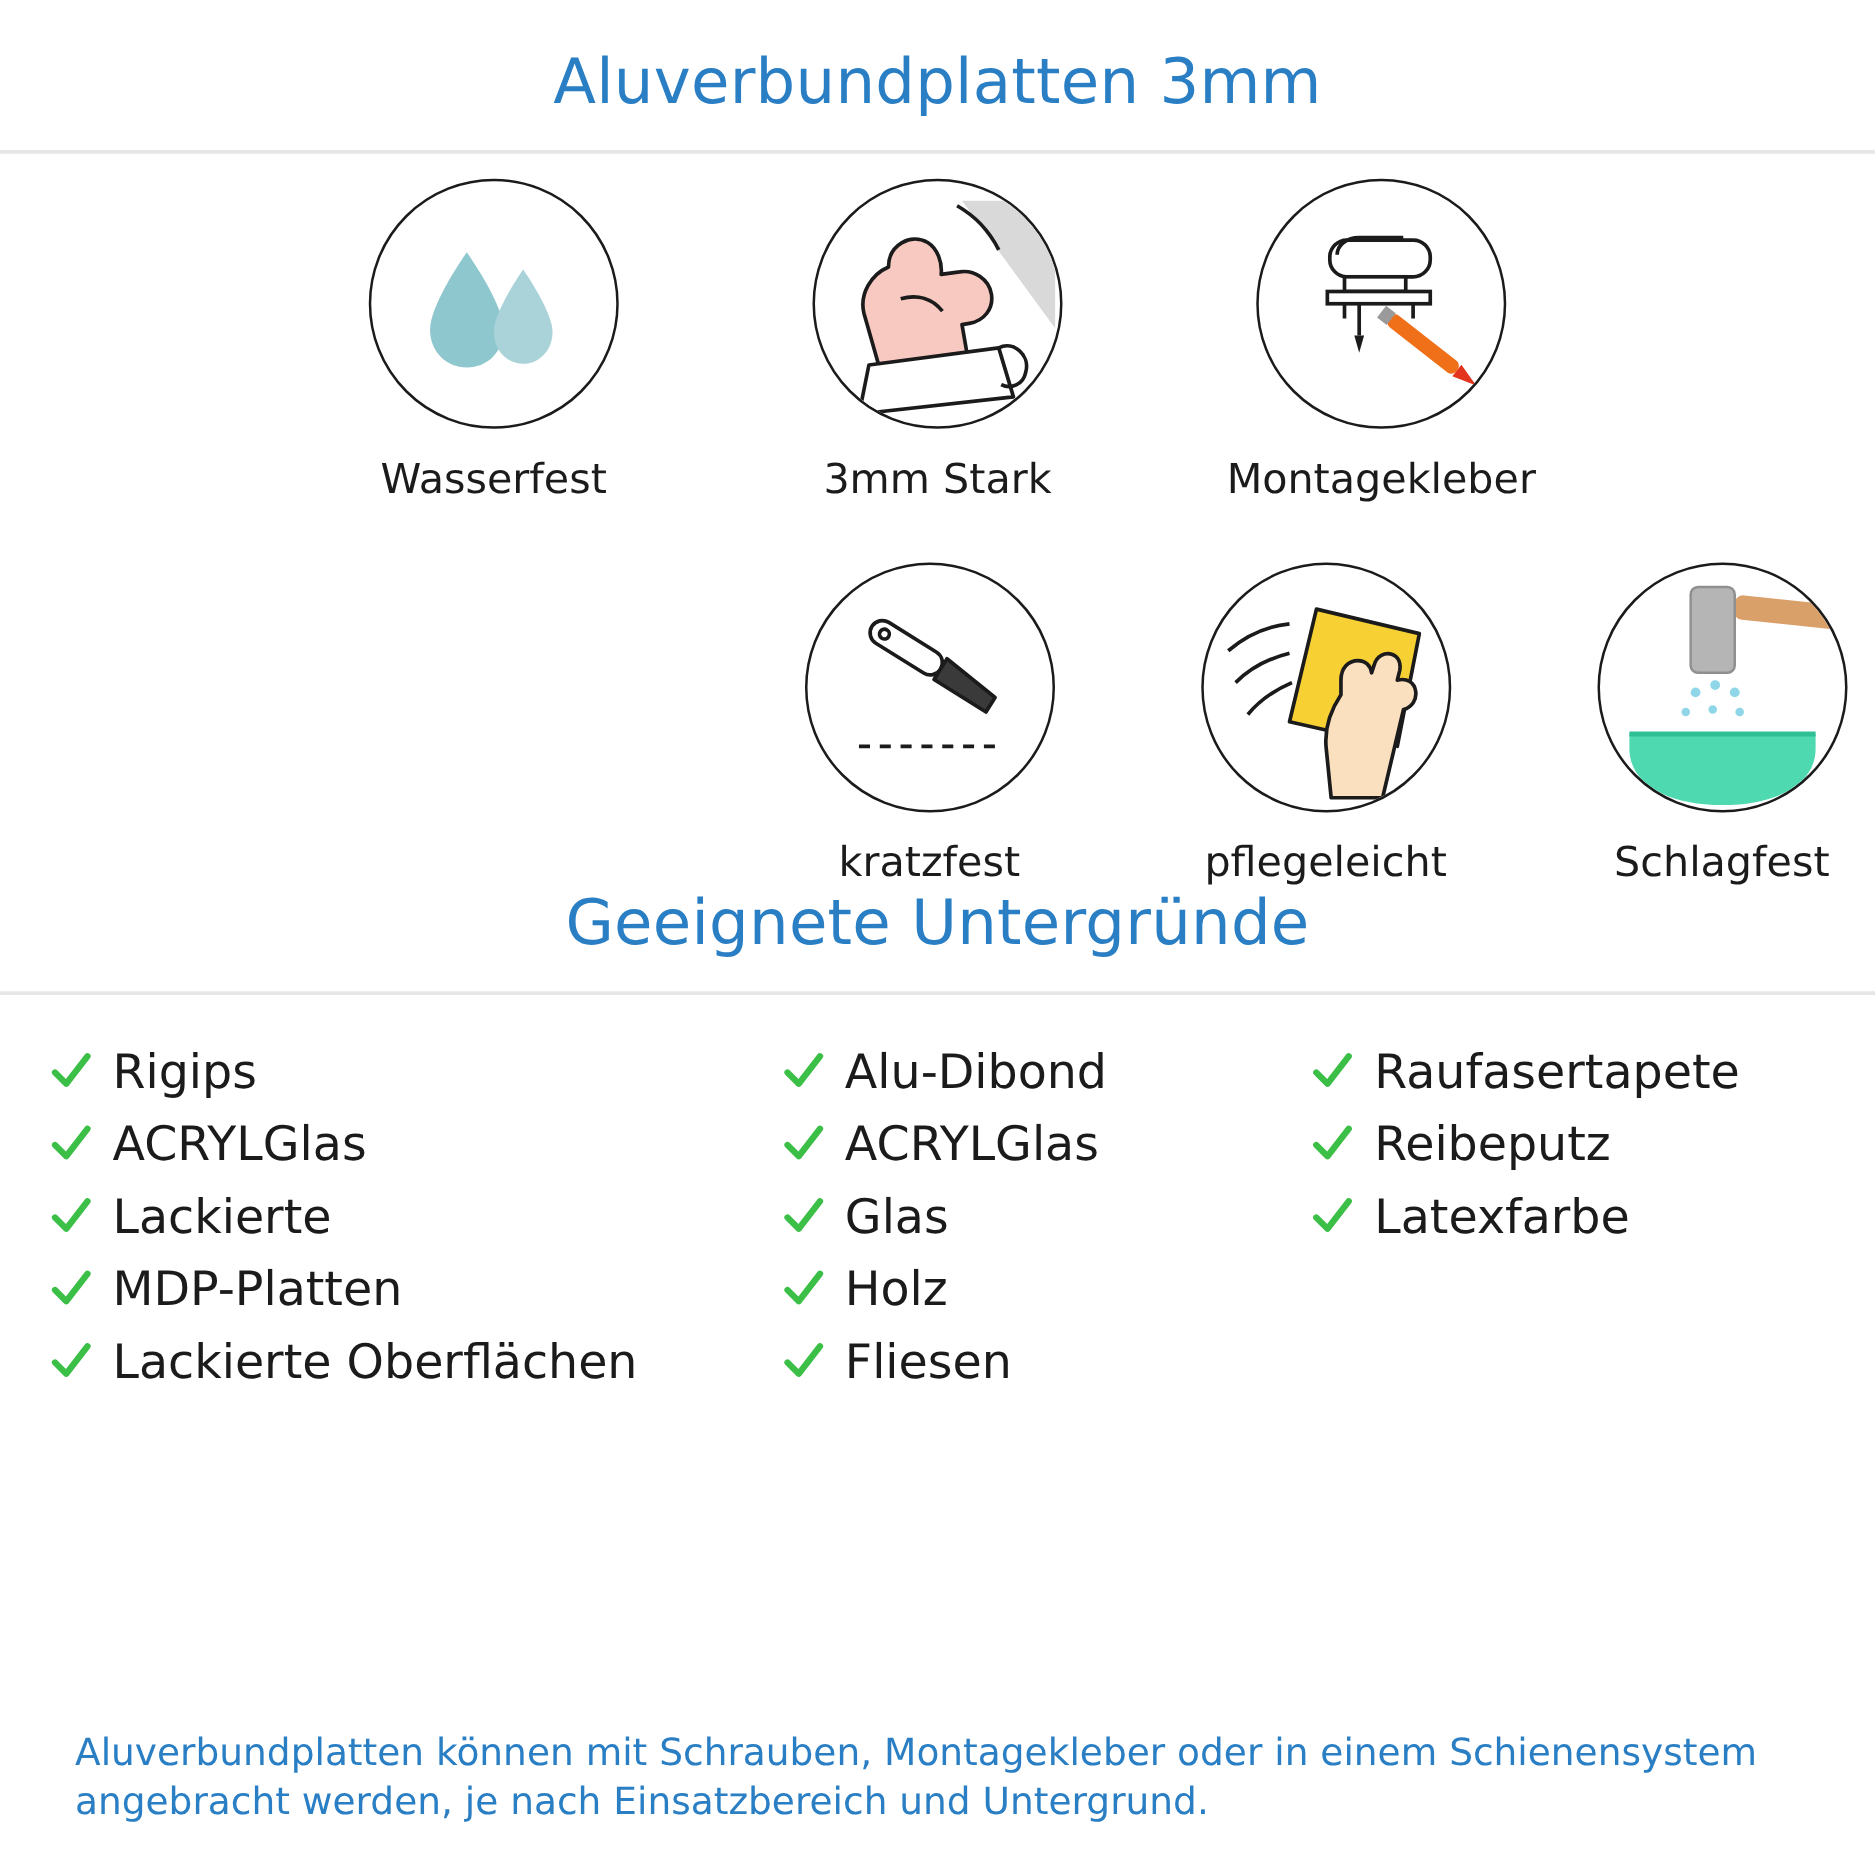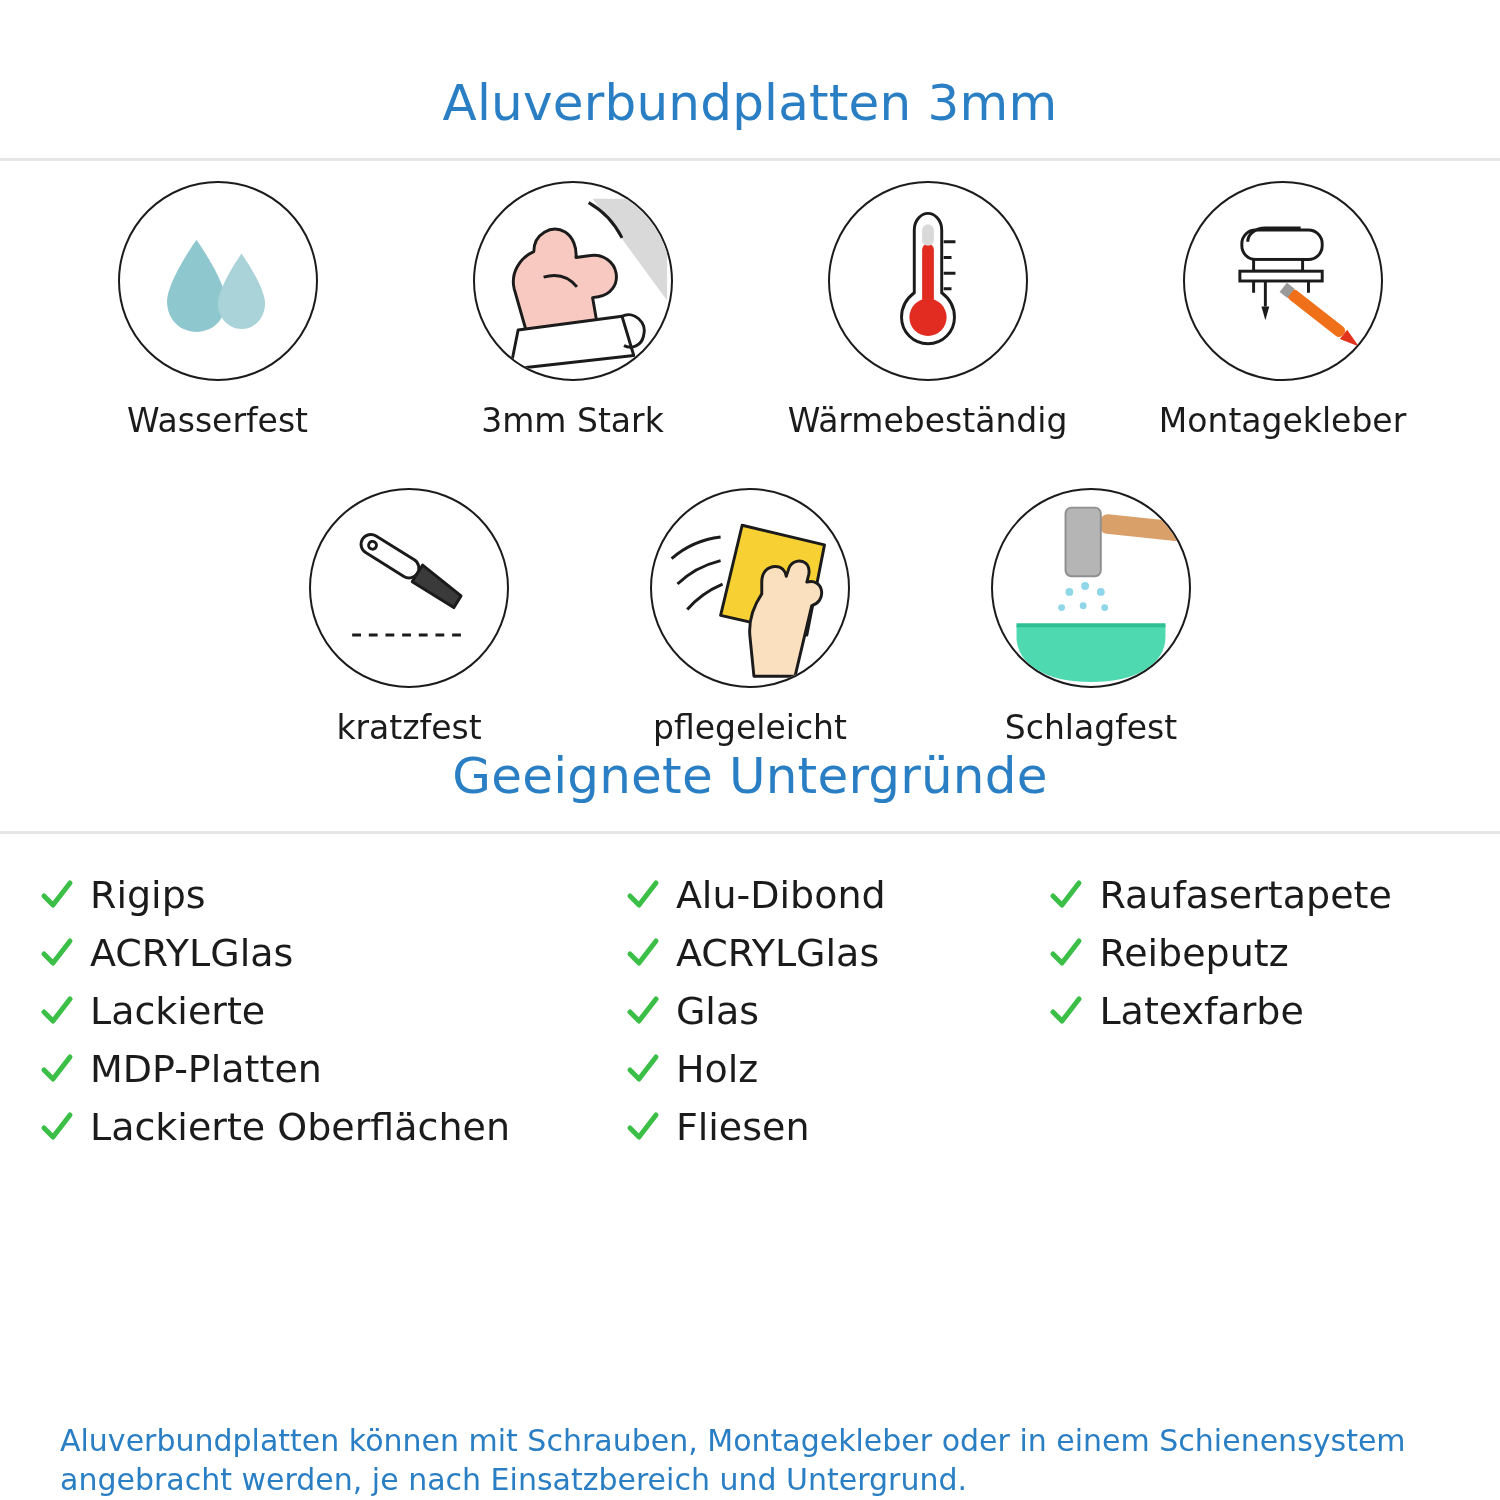--- a/index.html
+++ b/index.html
@@ -18,21 +18,20 @@
     position: relative;
     width: 1500px;
     height: 1500px;
     box-sizing: border-box;
   }
 
   
   .title-block {
     text-align: center;
     padding-top: 36px;
-    margin-top: 38px;
   }
   .title {
     font-size: 50px;
     color: #2a7fc4;
     font-weight: 400;
     letter-spacing: 0.2px;
   }
   .rule {
     width: 1500px;
     height: 3px;
@@ -43,21 +42,21 @@
   
   .features {
     padding-top: 20px;
   }
   .feature-row {
     display: flex;
     justify-content: center;
     align-items: flex-start;
   }
   .feature-row.row1 { gap: 110px; }
-  .feature-row.row2 { gap: 96px; margin-top: 48px; }
+  .feature-row.row2 { gap: 72px; margin-top: 48px; justify-content: flex-end; }
 
   .feature {
     width: 245px;
     display: flex;
     flex-direction: column;
     align-items: center;
   }
   .icon-circle {
     width: 200px;
     height: 200px;
@@ -157,37 +156,20 @@
             <path d="M60 70 C60 52 78 42 92 50 C100 55 104 66 103 76 L118 74 C130 72 142 80 144 92 C146 104 138 114 126 116 L120 117 L124 140 L52 150 L40 108 C36 92 46 76 60 70 Z" fill="#f7c9c0" stroke="#1b1b1b" stroke-width="3" stroke-linejoin="round"></path>
             <path d="M70 96 C84 92 96 96 104 106" fill="none" stroke="#1b1b1b" stroke-width="3"></path>
             <path d="M44 150 L150 136 L162 176 L36 190 Z" fill="#ffffff" stroke="#1b1b1b" stroke-width="3" stroke-linejoin="round"></path>
             <path d="M150 136 C162 130 176 142 172 156 C170 166 160 170 152 166" fill="none" stroke="#1b1b1b" stroke-width="3"></path>
             <path d="M116 20 C130 28 142 40 150 56" fill="none" stroke="#1b1b1b" stroke-width="3"></path>
           </svg>
         </div>
         <div class="feature-label">3mm Stark</div>
       </div>
 
-      <div class="feature">
-        <div class="icon-circle">
-          <svg width="200" height="200" viewBox="0 0 200 200">
-            <path d="M86 48 C86 38 93 31 100 31 C107 31 114 38 114 48 L114 112 C122 118 127 127 127 137 C127 152 115 164 100 164 C85 164 73 152 73 137 C73 127 78 118 86 112 Z" fill="#ffffff" stroke="#1b1b1b" stroke-width="3"></path>
-            <circle cx="100" cy="137" r="19" fill="#e22c21"></circle>
-            <rect x="94" y="62" width="12" height="70" rx="6" fill="#e22c21"></rect>
-            <rect x="94" y="42" width="12" height="22" rx="6" fill="#d9d9d9"></rect>
-            <g stroke="#1b1b1b" stroke-width="3">
-              <line x1="116" y1="60" x2="128" y2="60"></line>
-              <line x1="116" y1="76" x2="124" y2="76"></line>
-              <line x1="116" y1="92" x2="128" y2="92"></line>
-              <line x1="116" y1="108" x2="124" y2="108"></line>
-            </g>
-          </svg>
-        </div>
-        <div class="feature-label">Wärmebeständig</div>
-      </div>
 
       <div class="feature">
         <div class="icon-circle">
           <svg width="200" height="200" viewBox="0 0 200 200">
             <rect x="58" y="48" width="82" height="30" rx="14" fill="#ffffff" stroke="#1b1b1b" stroke-width="3"></rect>
             <path d="M64 60 C64 52 72 46 82 46 L118 46" fill="none" stroke="#1b1b1b" stroke-width="3"></path>
             <rect x="70" y="78" width="50" height="12" fill="#ffffff" stroke="#1b1b1b" stroke-width="3"></rect>
             <rect x="56" y="90" width="84" height="10" fill="#ffffff" stroke="#1b1b1b" stroke-width="3"></rect>
             <line x1="82" y1="100" x2="82" y2="126" stroke="#1b1b1b" stroke-width="3"></line>
             <path d="M78 126 L86 126 L82 140 Z" fill="#1b1b1b"></path>

